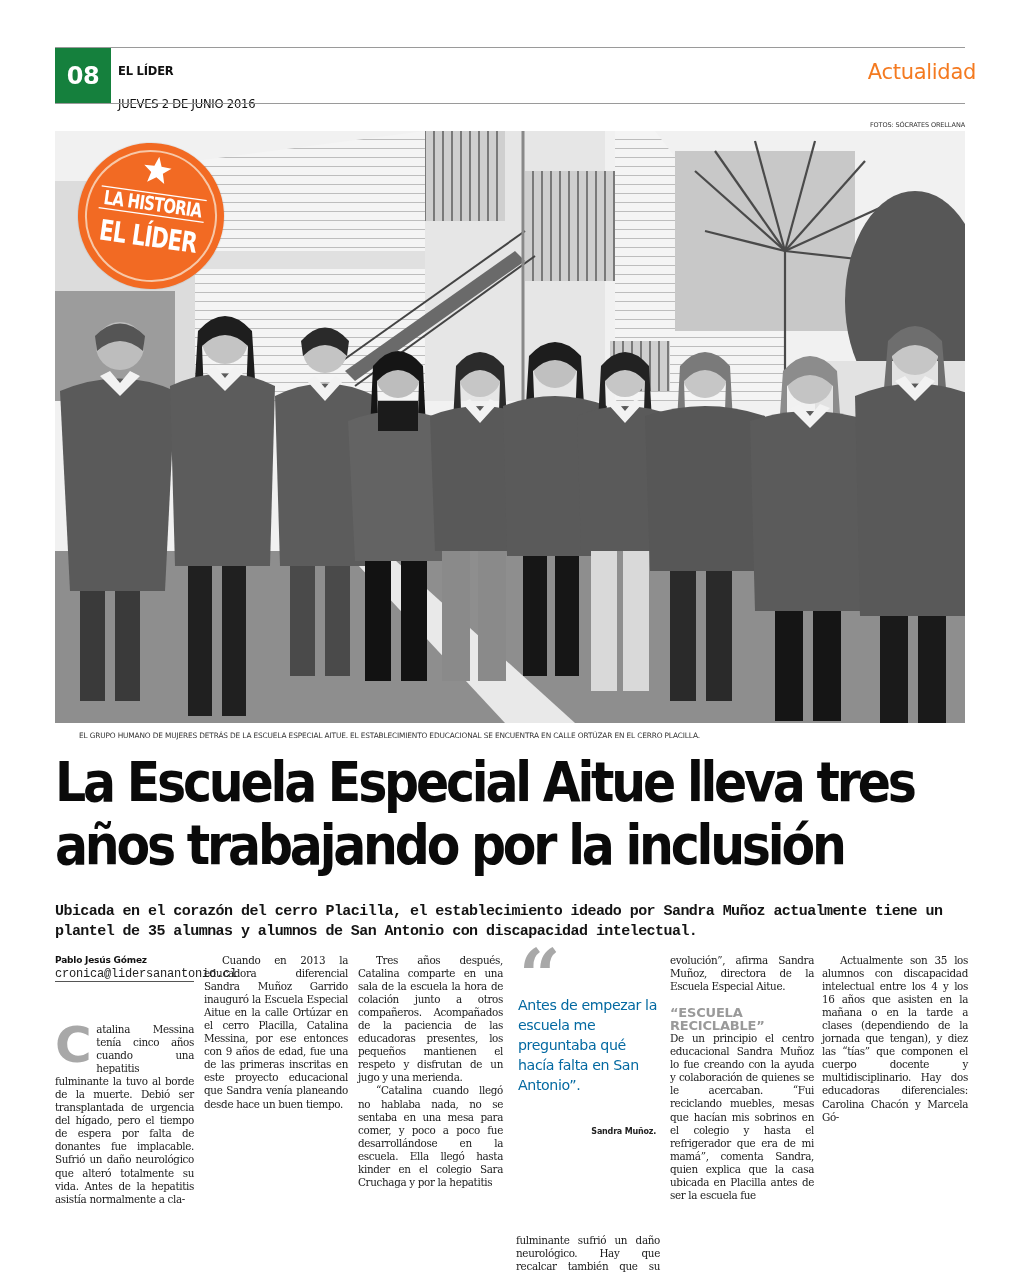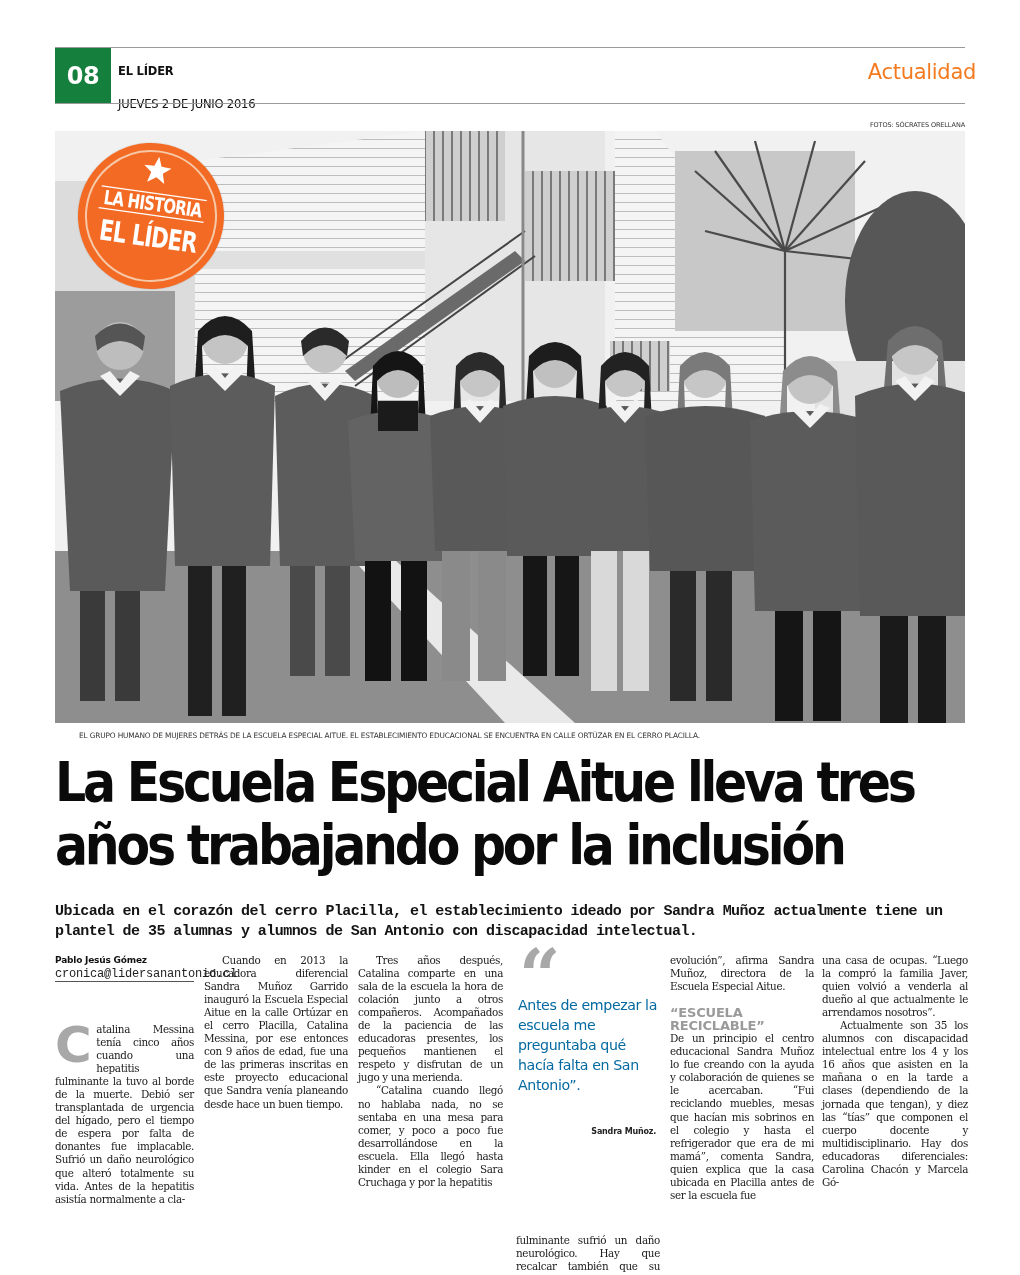--- a/index.html
+++ b/index.html
@@ -246,15 +246,14 @@
   <p>fulminante sufrió un daño neurológico. Hay que recalcar también que su madre ha sido un pilar en su</p>
 </div>
 
 <div class="col c5">
   <p>evolución”, afirma Sandra Muñoz, directora de la Escuela Especial Aitue.</p>
   <div class="subhead">“ESCUELA RECICLABLE”</div>
   <p>De un principio el centro educacional Sandra Muñoz lo fue creando con la ayuda y colaboración de quienes se le acercaban. “Fui reciclando muebles, mesas que hacían mis sobrinos en el colegio y hasta el refrigerador que era de mi mamá”, comenta Sandra, quien explica que la casa ubicada en Placilla antes de ser la escuela fue</p>
 </div>
 
 <div class="col c6">
-  <p>una casa de ocupas. “Luego la compró la familia Javer, quien volvió a venderla al dueño al que actualmente le arrendamos nosotros”.</p>
   <p class="ind">Actualmente son 35 los alumnos con discapacidad intelectual entre los 4 y los 16 años que asisten en la mañana o en la tarde a clases (dependiendo de la jornada que tengan), y diez las “tías” que componen el cuerpo docente y multidisciplinario. Hay dos educadoras diferenciales: Carolina Chacón y Marcela Gó-</p>
 </div>
 
 </body></html>

